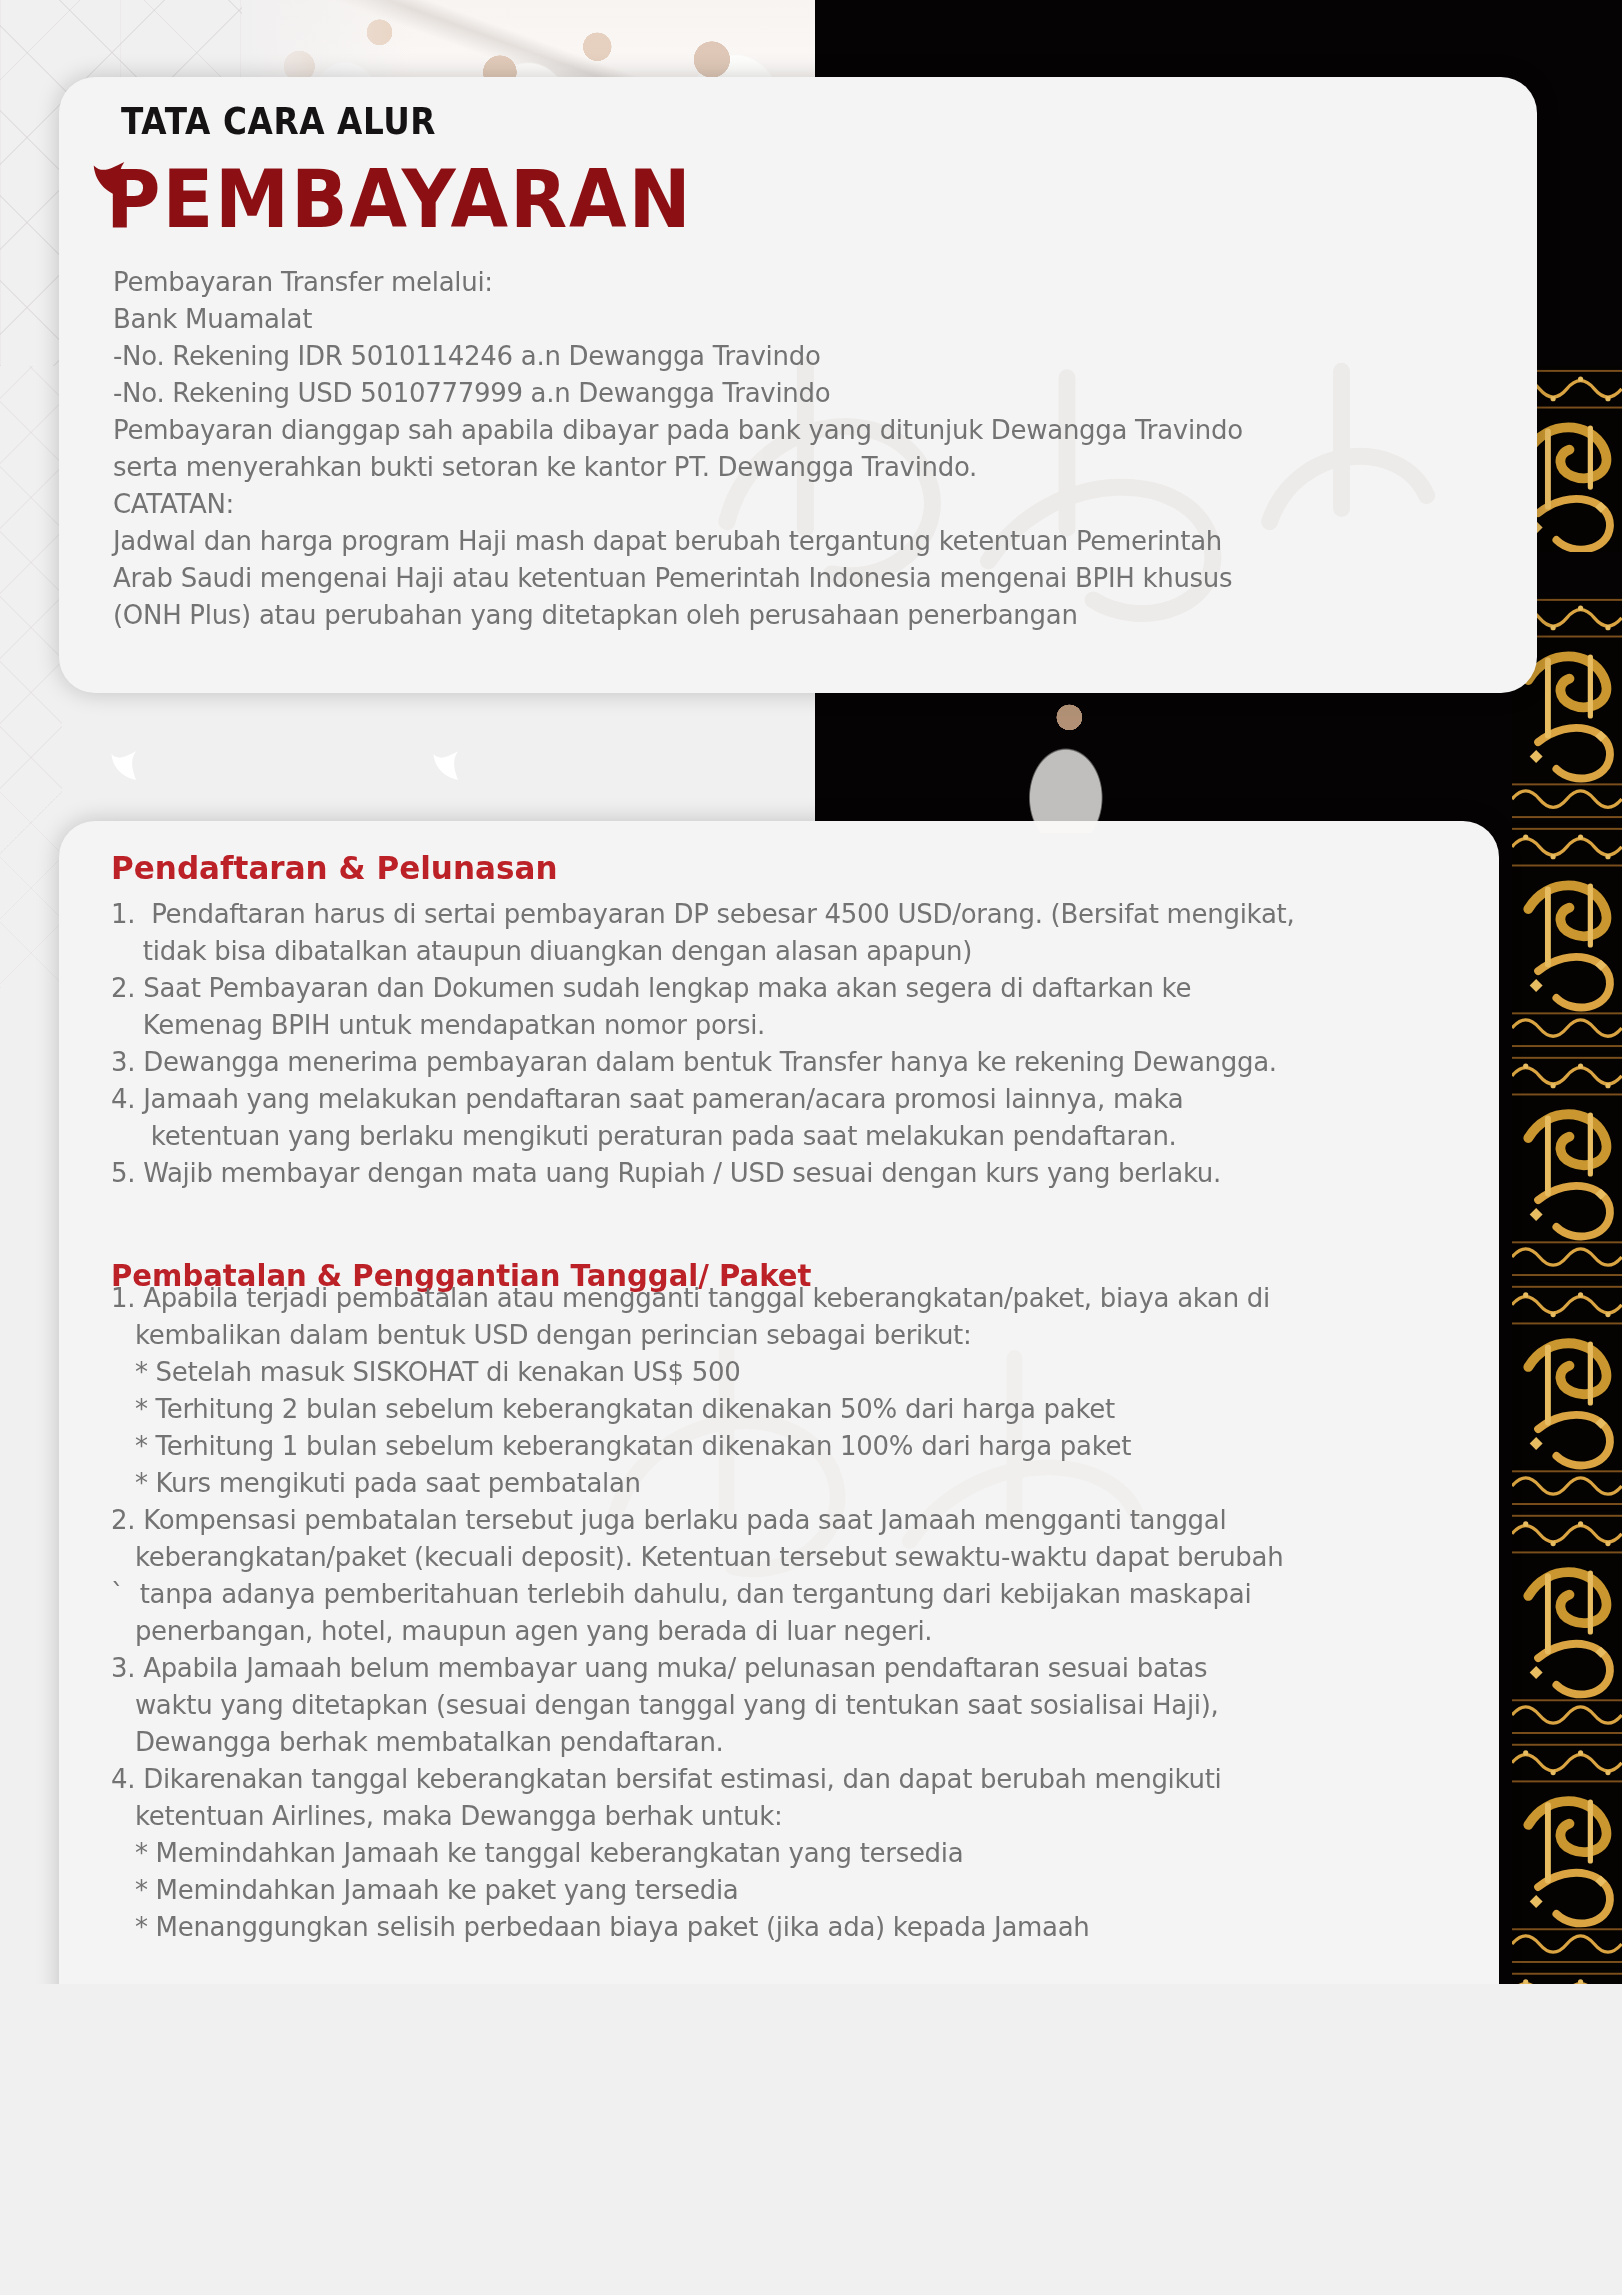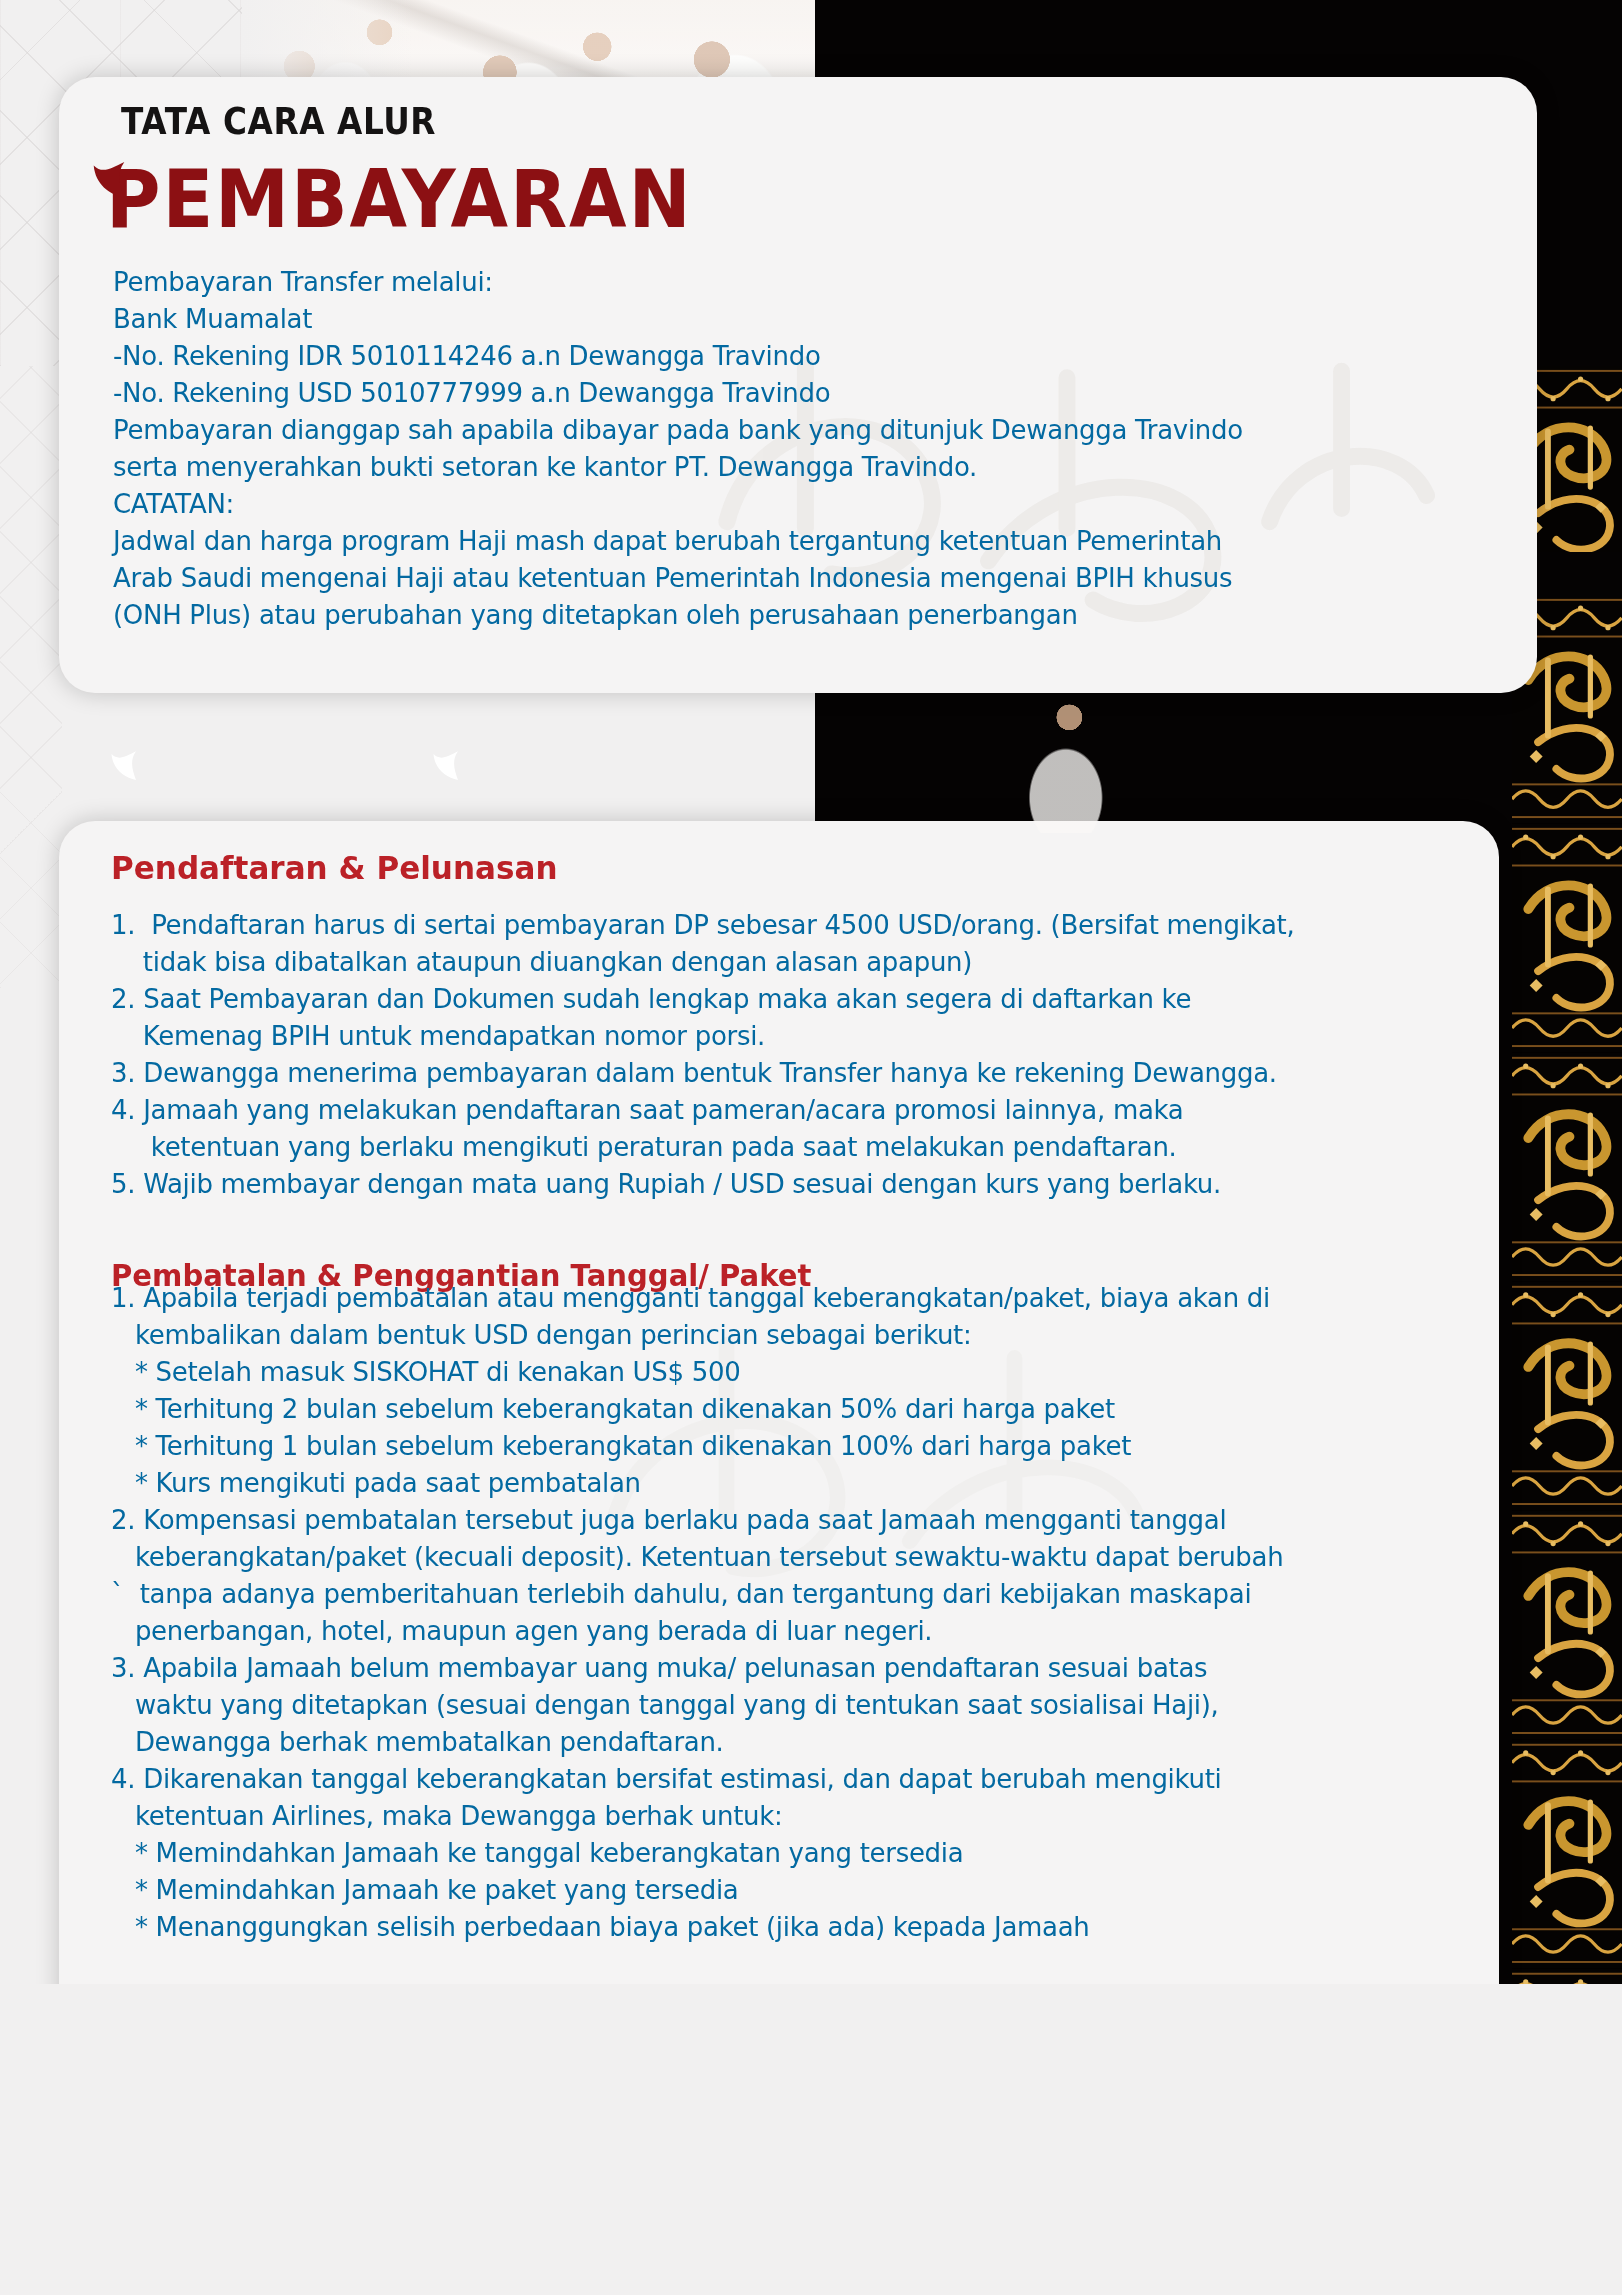--- a/index.html
+++ b/index.html
@@ -49,32 +49,32 @@
   .card{position:absolute;background:#f5f4f4;border-radius:36px;box-shadow:0 0 23px rgba(0,0,0,.20);}
   #card-payment{left:59px;top:77px;width:1478px;height:616px;}
   #card-terms{left:59px;top:821px;width:1440px;height:1315px;}
   .watermark{position:absolute;pointer-events:none;}
 
   
   .kicker{position:absolute;left:121px;top:99px;font-size:38px;font-weight:700;color:#151313;
           letter-spacing:0.7px;transform:scaleX(.86);transform-origin:left top;white-space:pre;}
   .big-title{position:absolute;left:106px;top:153px;font-size:80px;font-weight:800;color:#8c1013;
           letter-spacing:2px;transform:scaleX(.93);transform-origin:left top;white-space:pre;}
-  .body-block{position:absolute;font-size:26px;color:#0369a1;white-space:pre;letter-spacing:-0.3px;}
+  .body-block{position:absolute;font-size:26px;color:#737373;white-space:pre;letter-spacing:-0.3px;}
   #payment-body{left:113px;top:264px;line-height:37px;}
   .banner{position:absolute;left:0;top:741px;width:797px;height:80px;background:#8a1013;
           border-radius:0 36px 36px 0;box-shadow:0 6.5px 11.8px rgba(0,0,0,.25);}
   .banner-label{position:absolute;left:115px;top:0;height:80px;line-height:79px;font-size:50px;
           font-weight:800;color:#ffffff;letter-spacing:1.3px;transform:scaleX(.95);
           transform-origin:left top;white-space:pre;}
   .section-heading{position:absolute;font-weight:800;color:#bb2127;white-space:pre;
           transform:scaleX(.97);transform-origin:left top;}
   #reg-heading{left:111px;top:849px;font-size:32px;}
   #canc-heading{left:111px;top:1258px;font-size:30px;}
-  #reg-lines{left:111px;top:896px;line-height:37px;margin-top:11px;}
+  #reg-lines{left:111px;top:896px;line-height:37px;}
   #canc-lines{left:111px;top:1280px;line-height:37px;}
 
   
   .flame{position:absolute;pointer-events:none;}
 
   
   .bottom-black{position:absolute;left:0;top:2136px;width:1623px;height:52px;background:#070404;}
   .red-band{position:absolute;left:0;top:2189px;width:1623px;height:107px;}
   .page-badge{position:absolute;left:1332px;top:2141px;width:90px;height:103px;background:#ffffff;
       border-radius:37px;box-shadow:0 3.9px 9.2px rgba(0,0,0,.3);text-align:center;}

